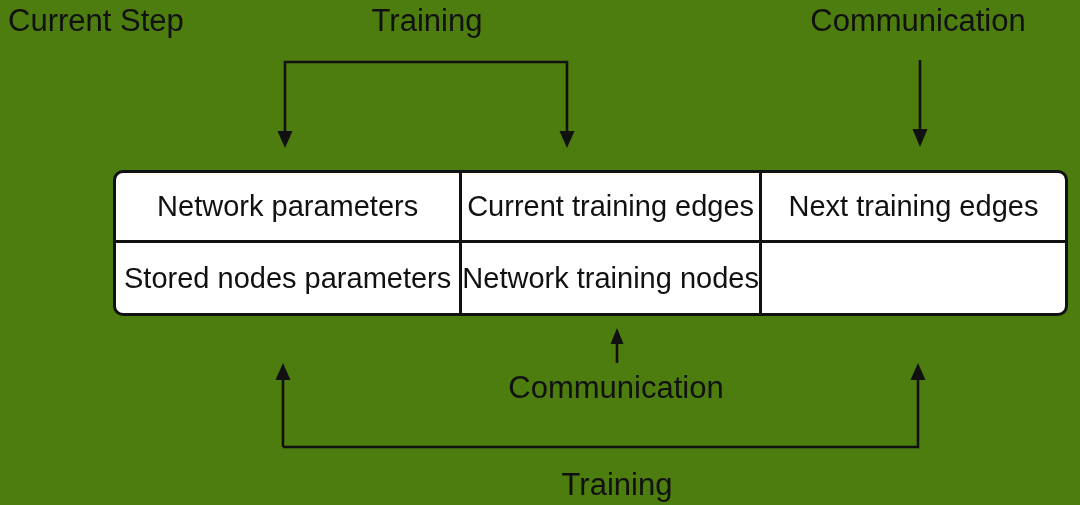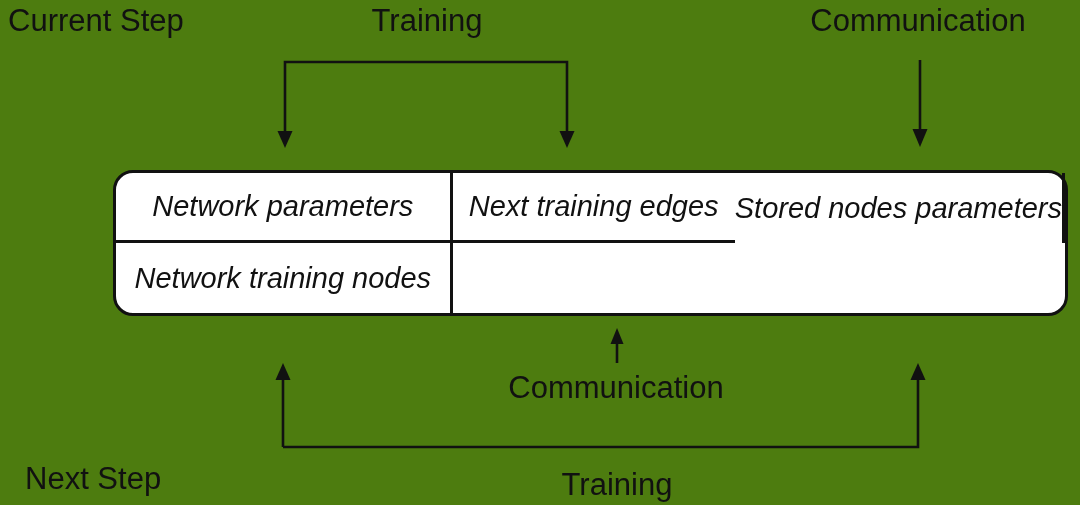--- a/index.html
+++ b/index.html
@@ -32,27 +32,26 @@
     width: 1080px;
     height: 505px;
   }
   #state-table {
     position: absolute;
     left: 113px;
     top: 170px;
     width: 955px;
     height: 146px;
     border: 3px solid #111111;
-    border-radius: 20px;
+    border-radius: 10px;
     box-sizing: border-box;
     display: grid;
     grid-template-columns: 352fr 295fr 308fr;
     grid-template-rows: 1fr 1fr;
     background: #ffffff;
-    font-style: italic;
   }
   .cell {
     display: flex;
     align-items: center;
     justify-content: center;
     font-size: 29px;
     white-space: nowrap;
     color: #111111;
     box-sizing: border-box;
   }
@@ -65,21 +64,20 @@
 <div id="canvas">
 
   <div class="lbl" style="left:8px; top:4px;">Current Step</div>
 
   <div class="lbl centered" style="left:427px; top:4px;">Training</div>
 
   <div class="lbl centered" style="left:918px; top:4px;">Communication</div>
 
   <div class="lbl centered" style="left:616px; top:371px;">Communication</div>
 
-  <div class="lbl" style="left:25px; top:462px;">Next Step</div>
 
   <div class="lbl centered" style="left:617px; top:468px;">Training</div>
 
   <svg id="arrows" viewBox="0 0 1080 505" xmlns="http://www.w3.org/2000/svg">
 
     <g stroke="#111111" stroke-width="2.6" fill="none">
       <path d="M285,133 L285,62 L567,62 L567,133"></path>
       <line x1="920" y1="60" x2="920" y2="131"></line>
       <path d="M617,363 L617,342"></path>
       <path d="M283,447 L283,378 M283,447 L918,447 L918,378"></path>
@@ -93,18 +91,19 @@
 
       <polygon points="610.5,344 623.5,344 617,328"></polygon>
 
       <polygon points="275.5,380 290.5,380 283,363"></polygon>
       <polygon points="910.5,380 925.5,380 918,363"></polygon>
     </g>
   </svg>
 
   <div id="state-table">
     <div class="cell row-0 col-0">Network parameters</div>
+    <div class="cell row-0 col-1">Current training edges</div>
     <div class="cell row-0 col-2">Next training edges</div>
     <div class="cell row-1 col-0">Stored nodes parameters</div>
     <div class="cell row-1 col-1">Network training nodes</div>
   </div>
 
 </div>
 
 </body></html>

